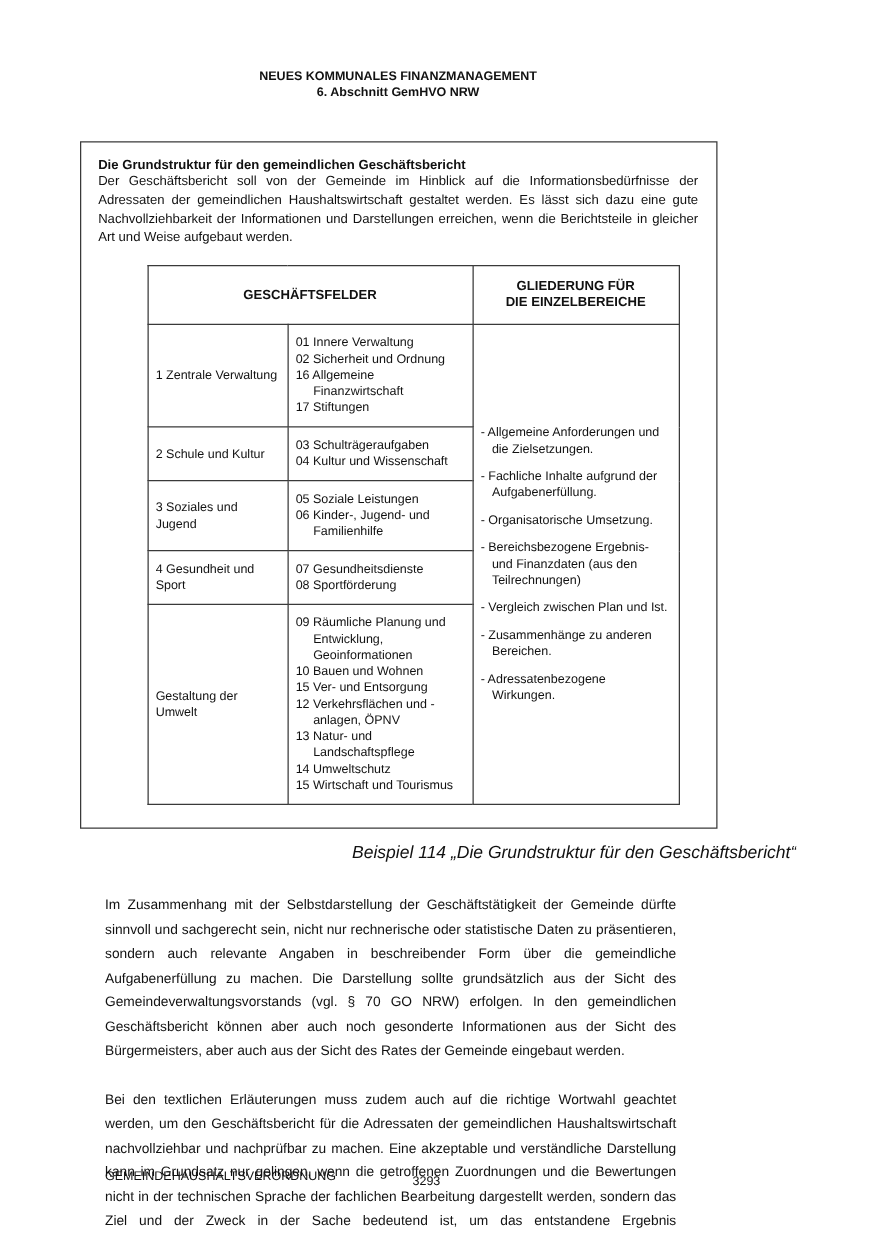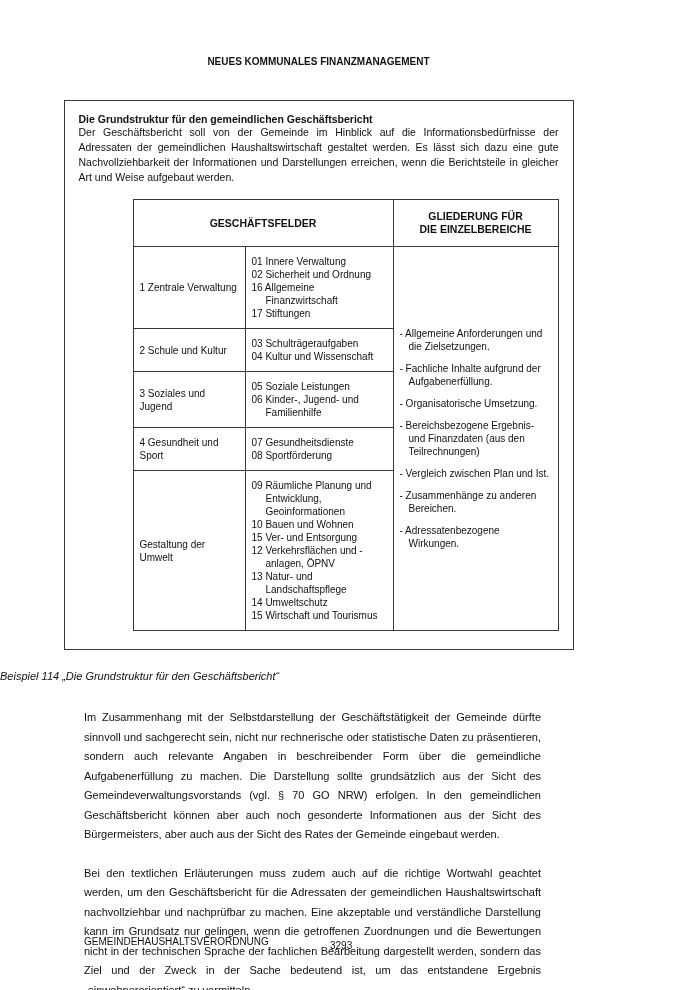--- a/index.html
+++ b/index.html
@@ -38,21 +38,21 @@
   }
   .example-intro {
     font-size: 10.5px;
     line-height: 15px;
     text-align: justify;
     margin-bottom: 14px;
   }
   table.fields-table {
     border-collapse: collapse;
     table-layout: fixed;
-    margin-left: 54px;
+    margin-left: 39px;
     width: 425px;
     font-size: 10px;
     line-height: 13px;
   }
   table.fields-table th,
   table.fields-table td {
     border: 1px solid #3a3a3a;
     padding: 8px 6px;
     vertical-align: middle;
   }
@@ -65,24 +65,24 @@
   th.gliederung-header { white-space: pre-line; }
   col.c1 { width: 112px; }
   col.c2 { width: 148px; }
   col.c3 { width: 165px; }
   td.items-cell { vertical-align: middle; }
   td.gliederung-cell { vertical-align: top; padding-top: 10px; }
   .item { padding-left: 14px; text-indent: -14px; }
   .g-item { padding-left: 9px; text-indent: -9px; margin-bottom: 9px; }
   .g-item:last-child { margin-bottom: 0; }
   .caption {
-    margin-top: 20px;
-    text-align: left;
+    margin-top: 10px;
+    text-align: right;
     font-style: italic;
-    font-size: 11px;
+    font-size: 14px;
   }
   .body-text {
     margin: 26px 96px 0 84px;
     font-size: 11px;
     line-height: 19.5px;
     text-align: justify;
   }
   .body-text p + p { margin-top: 19px; }
   .footer {
     position: absolute;
@@ -98,20 +98,21 @@
     top: 4px;
   }
 </style>
 </head>
 <body>
 
 <div class="page">
 
   <div class="doc-header">
     <div>NEUES KOMMUNALES FINANZMANAGEMENT</div>
+    <div>6. Abschnitt GemHVO NRW</div>
   </div>
 
   <div class="example-box">
     <div class="example-title">Die Grundstruktur für den gemeindlichen Geschäftsbericht</div>
     <div class="example-intro">Der Geschäftsbericht soll von der Gemeinde im Hinblick auf die Informationsbedürfnisse der Adressaten der gemeindlichen Haushaltswirtschaft gestaltet werden. Es lässt sich dazu eine gute Nachvollziehbarkeit der Informationen und Darstellungen erreichen, wenn die Berichtsteile in gleicher Art und Weise aufgebaut werden.</div>
 
     <table class="fields-table">
       <colgroup>
           <col class="c1">
           <col class="c2">

